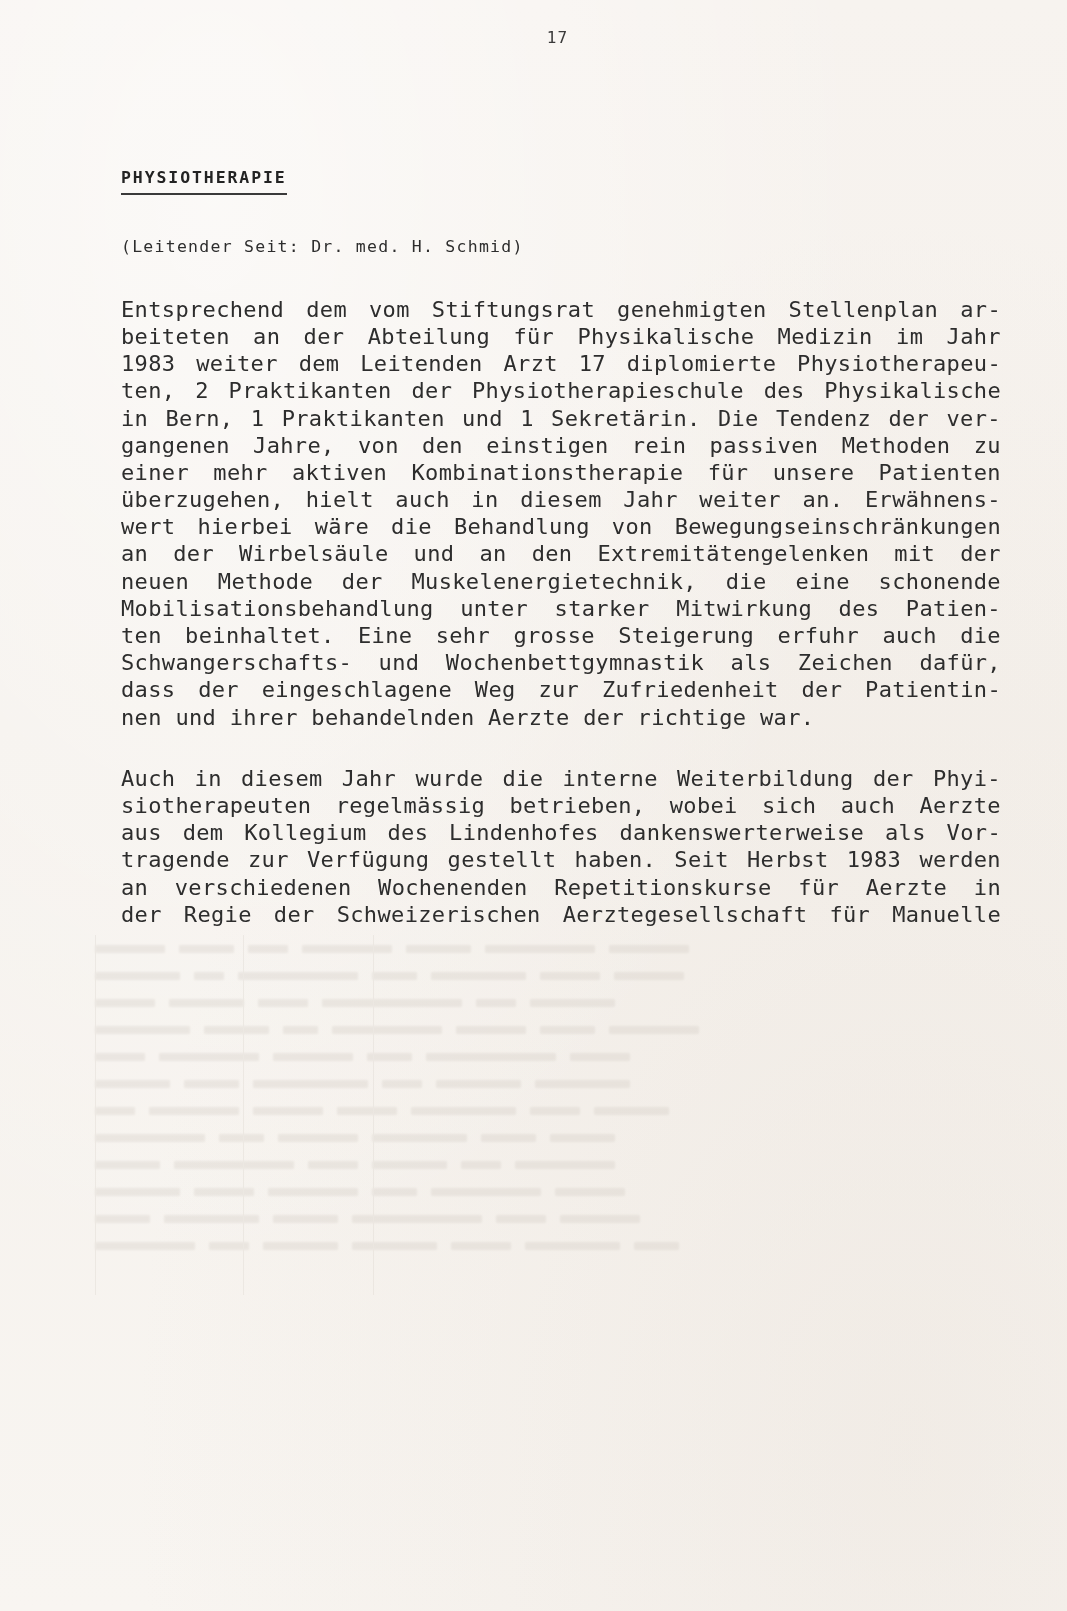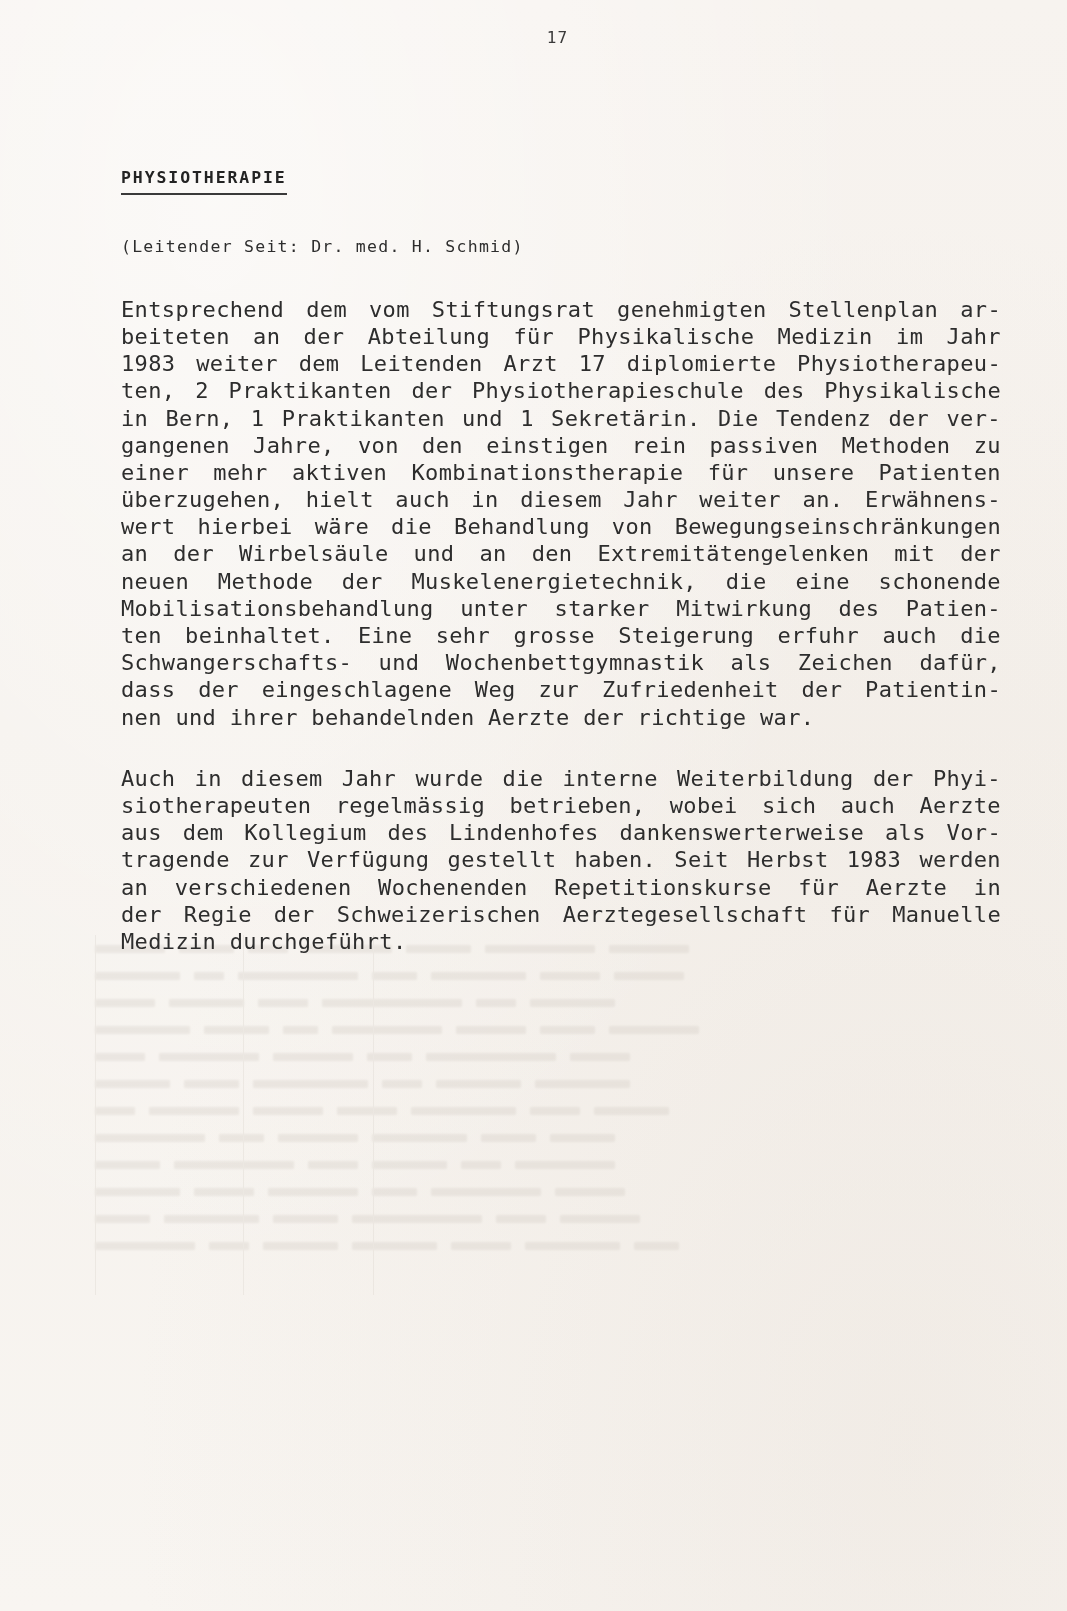--- a/index.html
+++ b/index.html
@@ -274,17 +274,16 @@
         <div class="tline last"><span>nen und ihrer behandelnden Aerzte der richtige war.</span></div>
       </div>
 
     <div class="body-paragraph second" id="para-2">
         <div class="tline"><span>Auch</span><span>in</span><span>diesem</span><span>Jahr</span><span>wurde</span><span>die</span><span>interne</span><span>Weiterbildung</span><span>der</span><span>Phyi-</span></div>
         <div class="tline"><span>siotherapeuten</span><span>regelmässig</span><span>betrieben,</span><span>wobei</span><span>sich</span><span>auch</span><span>Aerzte</span></div>
         <div class="tline"><span>aus</span><span>dem</span><span>Kollegium</span><span>des</span><span>Lindenhofes</span><span>dankenswerterweise</span><span>als</span><span>Vor-</span></div>
         <div class="tline"><span>tragende</span><span>zur</span><span>Verfügung</span><span>gestellt</span><span>haben.</span><span>Seit</span><span>Herbst</span><span>1983</span><span>werden</span></div>
         <div class="tline"><span>an</span><span>verschiedenen</span><span>Wochenenden</span><span>Repetitionskurse</span><span>für</span><span>Aerzte</span><span>in</span></div>
         <div class="tline"><span>der</span><span>Regie</span><span>der</span><span>Schweizerischen</span><span>Aerztegesellschaft</span><span>für</span><span>Manuelle</span></div>
-        <div class="tline last"><span>Medizin durchgeführt.</span></div>
       </div>
 
   </div>
 </div>
 
 </body></html>

